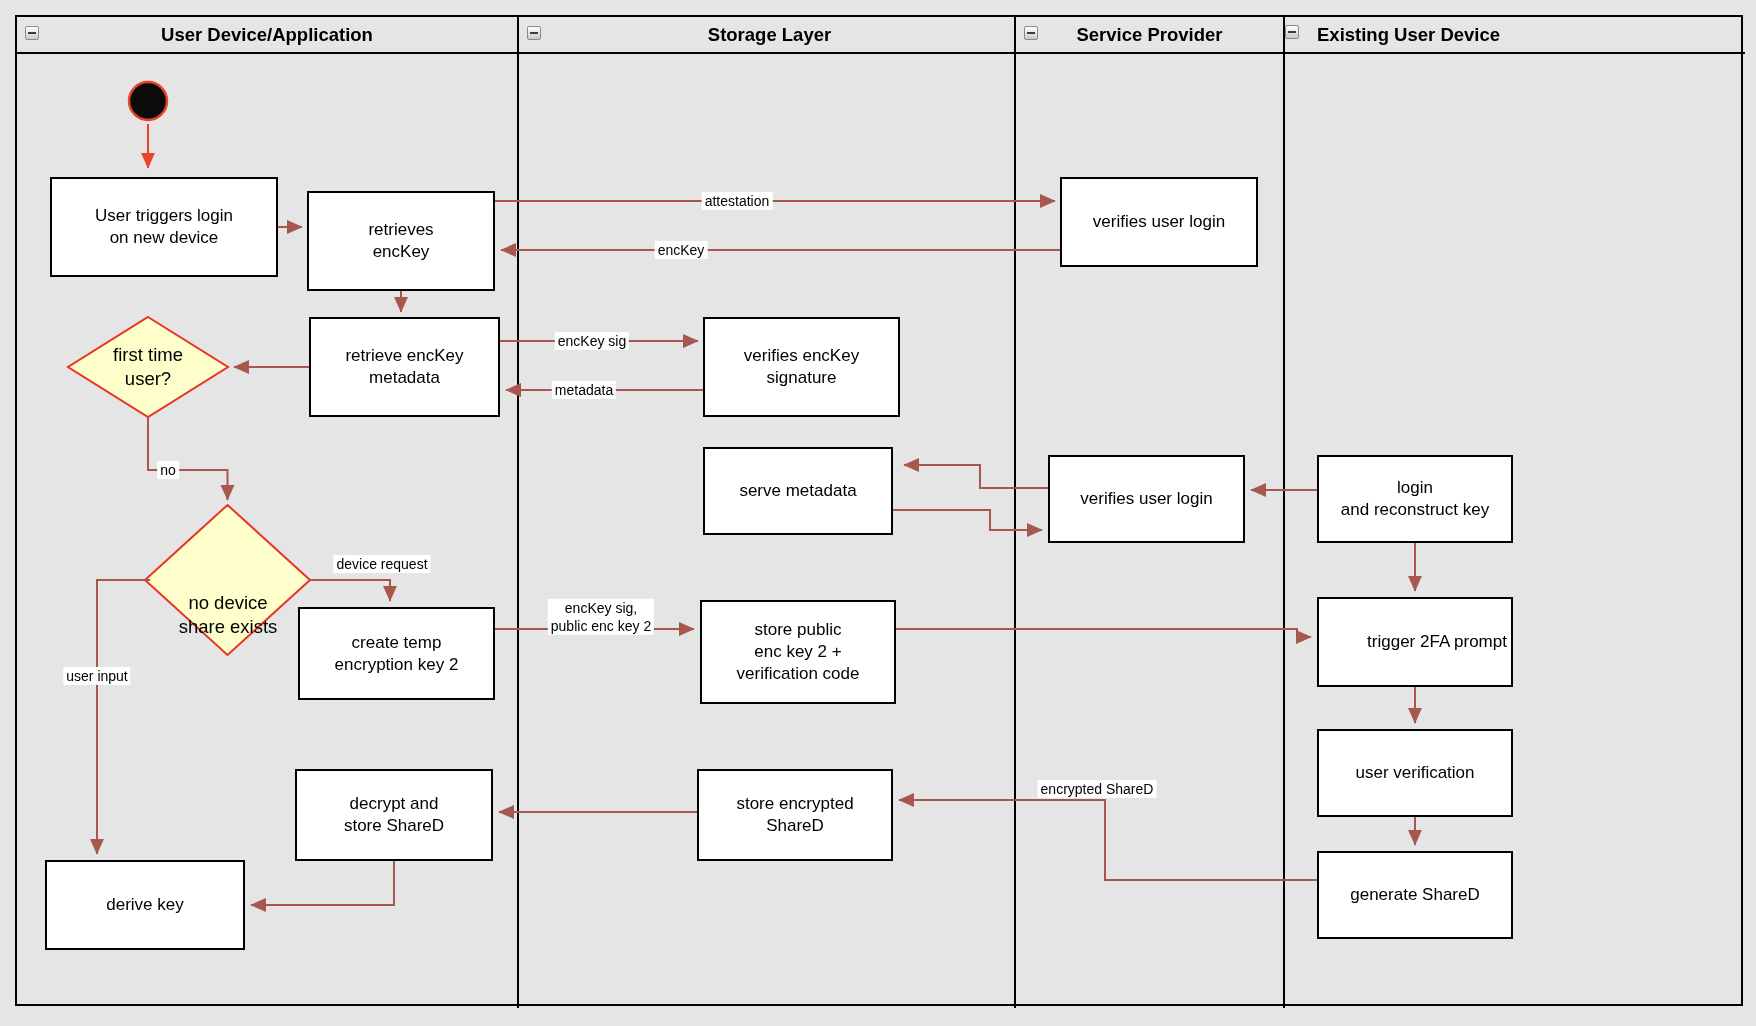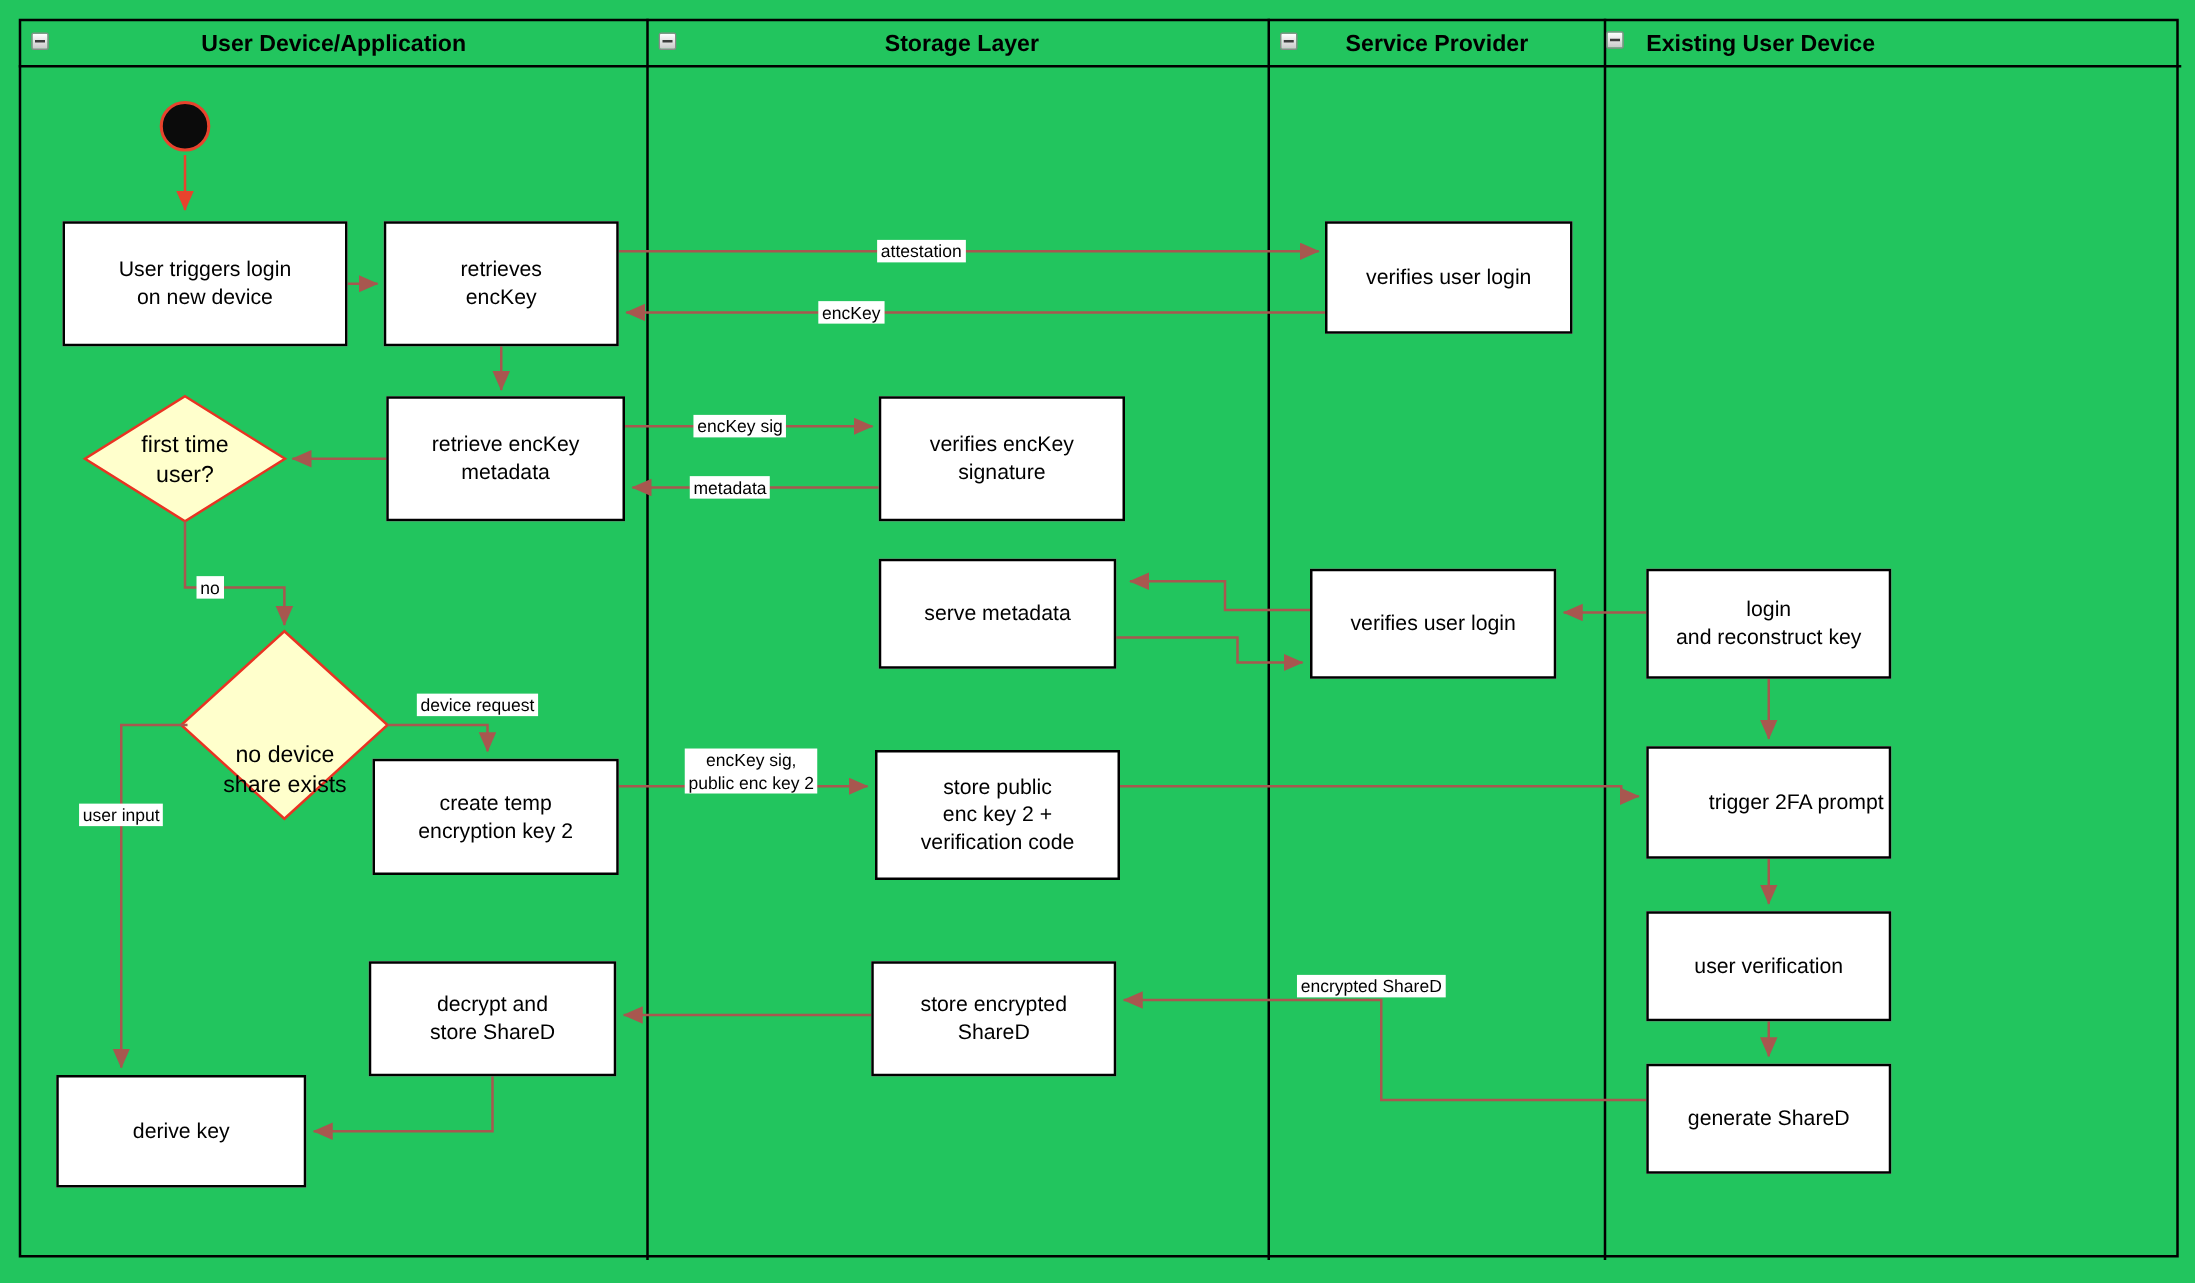--- a/index.html
+++ b/index.html
@@ -1,16 +1,16 @@
 <!DOCTYPE html>
 <html><head>
 <meta charset="utf-8">
 <style>
   html,body{margin:0;padding:0;background:#ffffff;}
-  #canvas{position:relative;width:1756px;height:1026px;background:#22c55e;
+  #canvas{position:relative;width:1756px;height:1026px;background:#e5e5e5;
           font-family:"Liberation Sans", sans-serif;color:#000;overflow:hidden;}
   .frame{position:absolute;left:15px;top:15px;width:1728px;height:991px;border:2px solid #000;box-sizing:border-box;}
   .vline{position:absolute;top:15px;height:993px;width:2px;background:#000;}
   .hdr-bottom{position:absolute;left:15px;top:52px;width:1730px;height:2px;background:#000;}
   .hdr-cell{position:absolute;top:17px;height:35px;display:flex;align-items:center;justify-content:center;
             font-weight:bold;font-size:18.5px;white-space:nowrap;}
   .hdr-cell.leftalign{justify-content:flex-start;padding-left:19px;box-sizing:border-box;}
   .collapse{position:absolute;width:14px;height:14px;border:1px solid #8a8a8a;border-radius:2px;
             background:linear-gradient(#ffffff,#c9c9c9);box-sizing:border-box;}
   .collapse .minus{position:absolute;left:2px;top:5px;width:8px;height:2px;background:#3c3c3c;}
@@ -94,21 +94,21 @@
     <path d="M1415,543 L1415,591" stroke="#a8574f" stroke-width="2" fill="none" marker-end="url(#arrF)"></path>
     <path d="M1415,687 L1415,723" stroke="#a8574f" stroke-width="2" fill="none" marker-end="url(#arrF)"></path>
     <path d="M1415,817 L1415,845" stroke="#a8574f" stroke-width="2" fill="none" marker-end="url(#arrF)"></path>
     <path d="M1317,880 L1105,880 L1105,800 L899,800" stroke="#a8574f" stroke-width="2" fill="none" marker-end="url(#arrF)"></path>
     <path d="M697,812 L499,812" stroke="#a8574f" stroke-width="2" fill="none" marker-end="url(#arrF)"></path>
     <path d="M394,861 L394,905 L251,905" stroke="#a8574f" stroke-width="2" fill="none" marker-end="url(#arrF)"></path>
   </svg>
 
   <div class="node" style="left:50px;top:177px;width:228px;height:100px;">User triggers login
 on new device</div>
-  <div class="node" style="left:307px;top:177px;width:188px;height:100px;">retrieves
+  <div class="node" style="left:307px;top:191px;width:188px;height:100px;">retrieves
 encKey</div>
   <div class="node" style="left:1060px;top:177px;width:198px;height:90px;">verifies user login</div>
   <div class="node" style="left:309px;top:317px;width:191px;height:100px;">retrieve encKey
 metadata</div>
   <div class="node" style="left:703px;top:317px;width:197px;height:100px;">verifies encKey
 signature</div>
   <div class="node" style="left:703px;top:447px;width:190px;height:88px;">serve metadata</div>
   <div class="node" style="left:1048px;top:455px;width:197px;height:88px;">verifies user login</div>
   <div class="node" style="left:1317px;top:455px;width:196px;height:88px;">login
 and reconstruct key</div>
@@ -132,16 +132,16 @@
 share exists</div>
 
   <div class="edge-label" style="left:737px;top:201px;">attestation</div>
   <div class="edge-label" style="left:681px;top:250px;">encKey</div>
   <div class="edge-label" style="left:592px;top:341px;">encKey sig</div>
   <div class="edge-label" style="left:584px;top:390px;">metadata</div>
   <div class="edge-label" style="left:168px;top:470px;">no</div>
   <div class="edge-label" style="left:382px;top:564px;">device request</div>
   <div class="edge-label" style="left:601px;top:617px;">encKey sig,
 public enc key 2</div>
-  <div class="edge-label" style="left:97px;top:652px;text-align:right;">user input</div>
+  <div class="edge-label" style="left:97px;top:676px;text-align:right;">user input</div>
   <div class="edge-label" style="left:1097px;top:789px;">encrypted ShareD</div>
 
 </div>
 
 </body></html>

